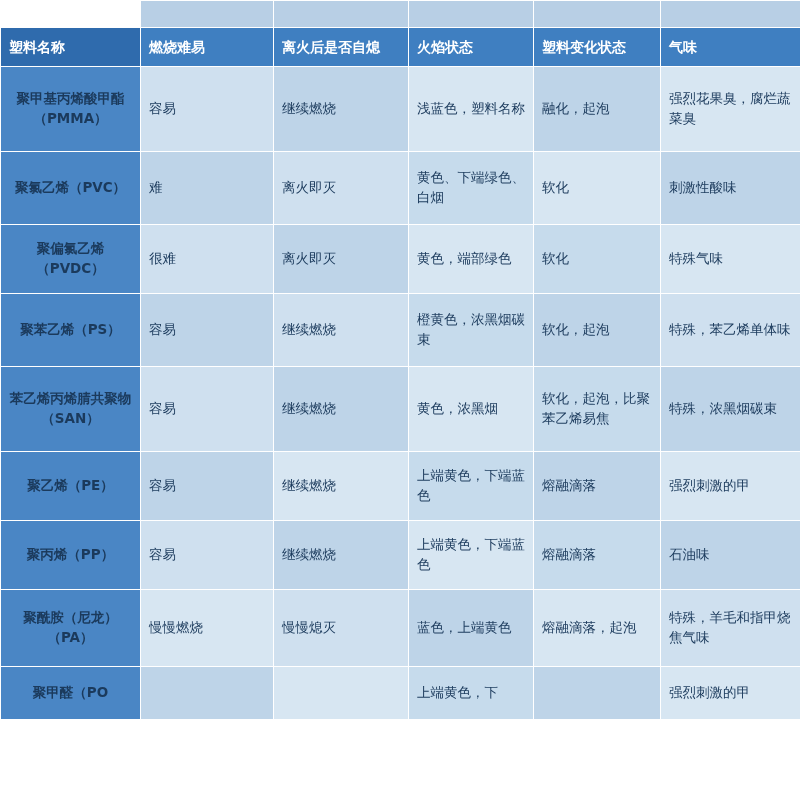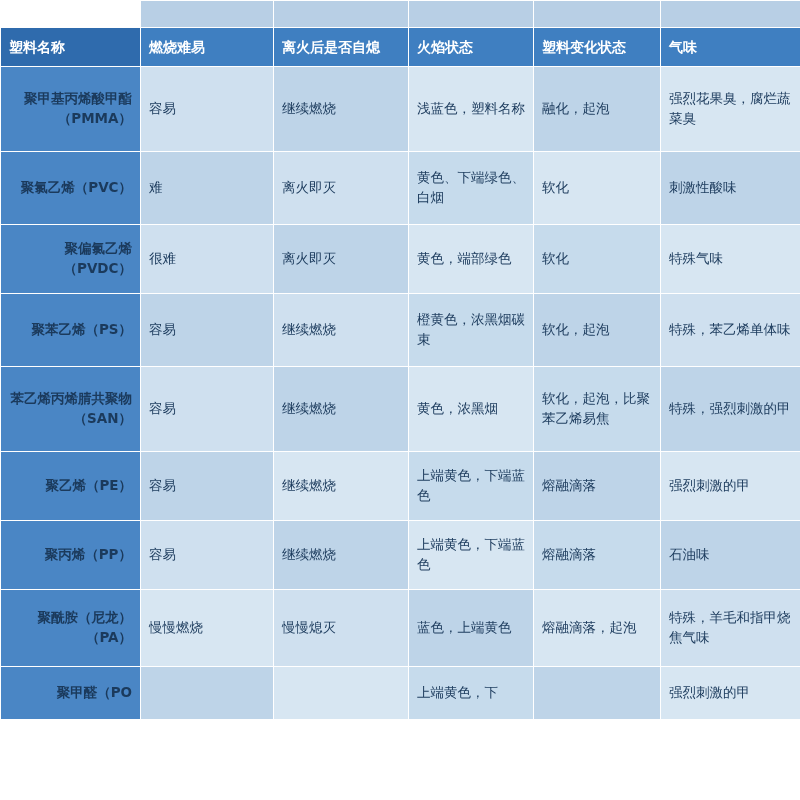--- a/index.html
+++ b/index.html
@@ -64,21 +64,21 @@
     background: #2f6bad;
   }
 
   
   td.name {
     background: #4a86c5;
     color: #ffffff;
     font-weight: bold;
     font-size: 14.5px;
     line-height: 1.5;
-    text-align: right;
+    text-align: center;
     padding-left: 8px;
   }
   td.cell-a { background: #cfe0ef; }
   td.cell-b { background: #bed4e8; }
   td.cell-c { background: #d7e6f2; }
   td.cell-d { background: #c6dbec; margin-left: 11px; }
 
   .row-h1 td { height: 72px; }
   .row-h2 td { height: 60px; }
   .row-h3 td { height: 56px; }
@@ -156,21 +156,21 @@
         <td class="cell-b">软化，起泡</td>
         <td class="cell-a">特殊，苯乙烯单体味</td>
       </tr>
 
       <tr class="row-h5">
         <td class="name">苯乙烯丙烯腈共聚物（SAN）</td>
         <td class="cell-a">容易</td>
         <td class="cell-b">继续燃烧</td>
         <td class="cell-c">黄色，浓黑烟</td>
         <td class="cell-d">软化，起泡，比聚苯乙烯易焦</td>
-        <td class="cell-b">特殊，强烈刺激的甲</td>
+        <td class="cell-b">特殊，浓黑烟碳束</td>
       </tr>
 
 
       <tr class="row-h7">
         <td class="name">聚乙烯（PE）</td>
         <td class="cell-b">容易</td>
         <td class="cell-c">继续燃烧</td>
         <td class="cell-d">上端黄色，下端蓝色</td>
         <td class="cell-b">熔融滴落</td>
         <td class="cell-c">强烈刺激的甲</td>

